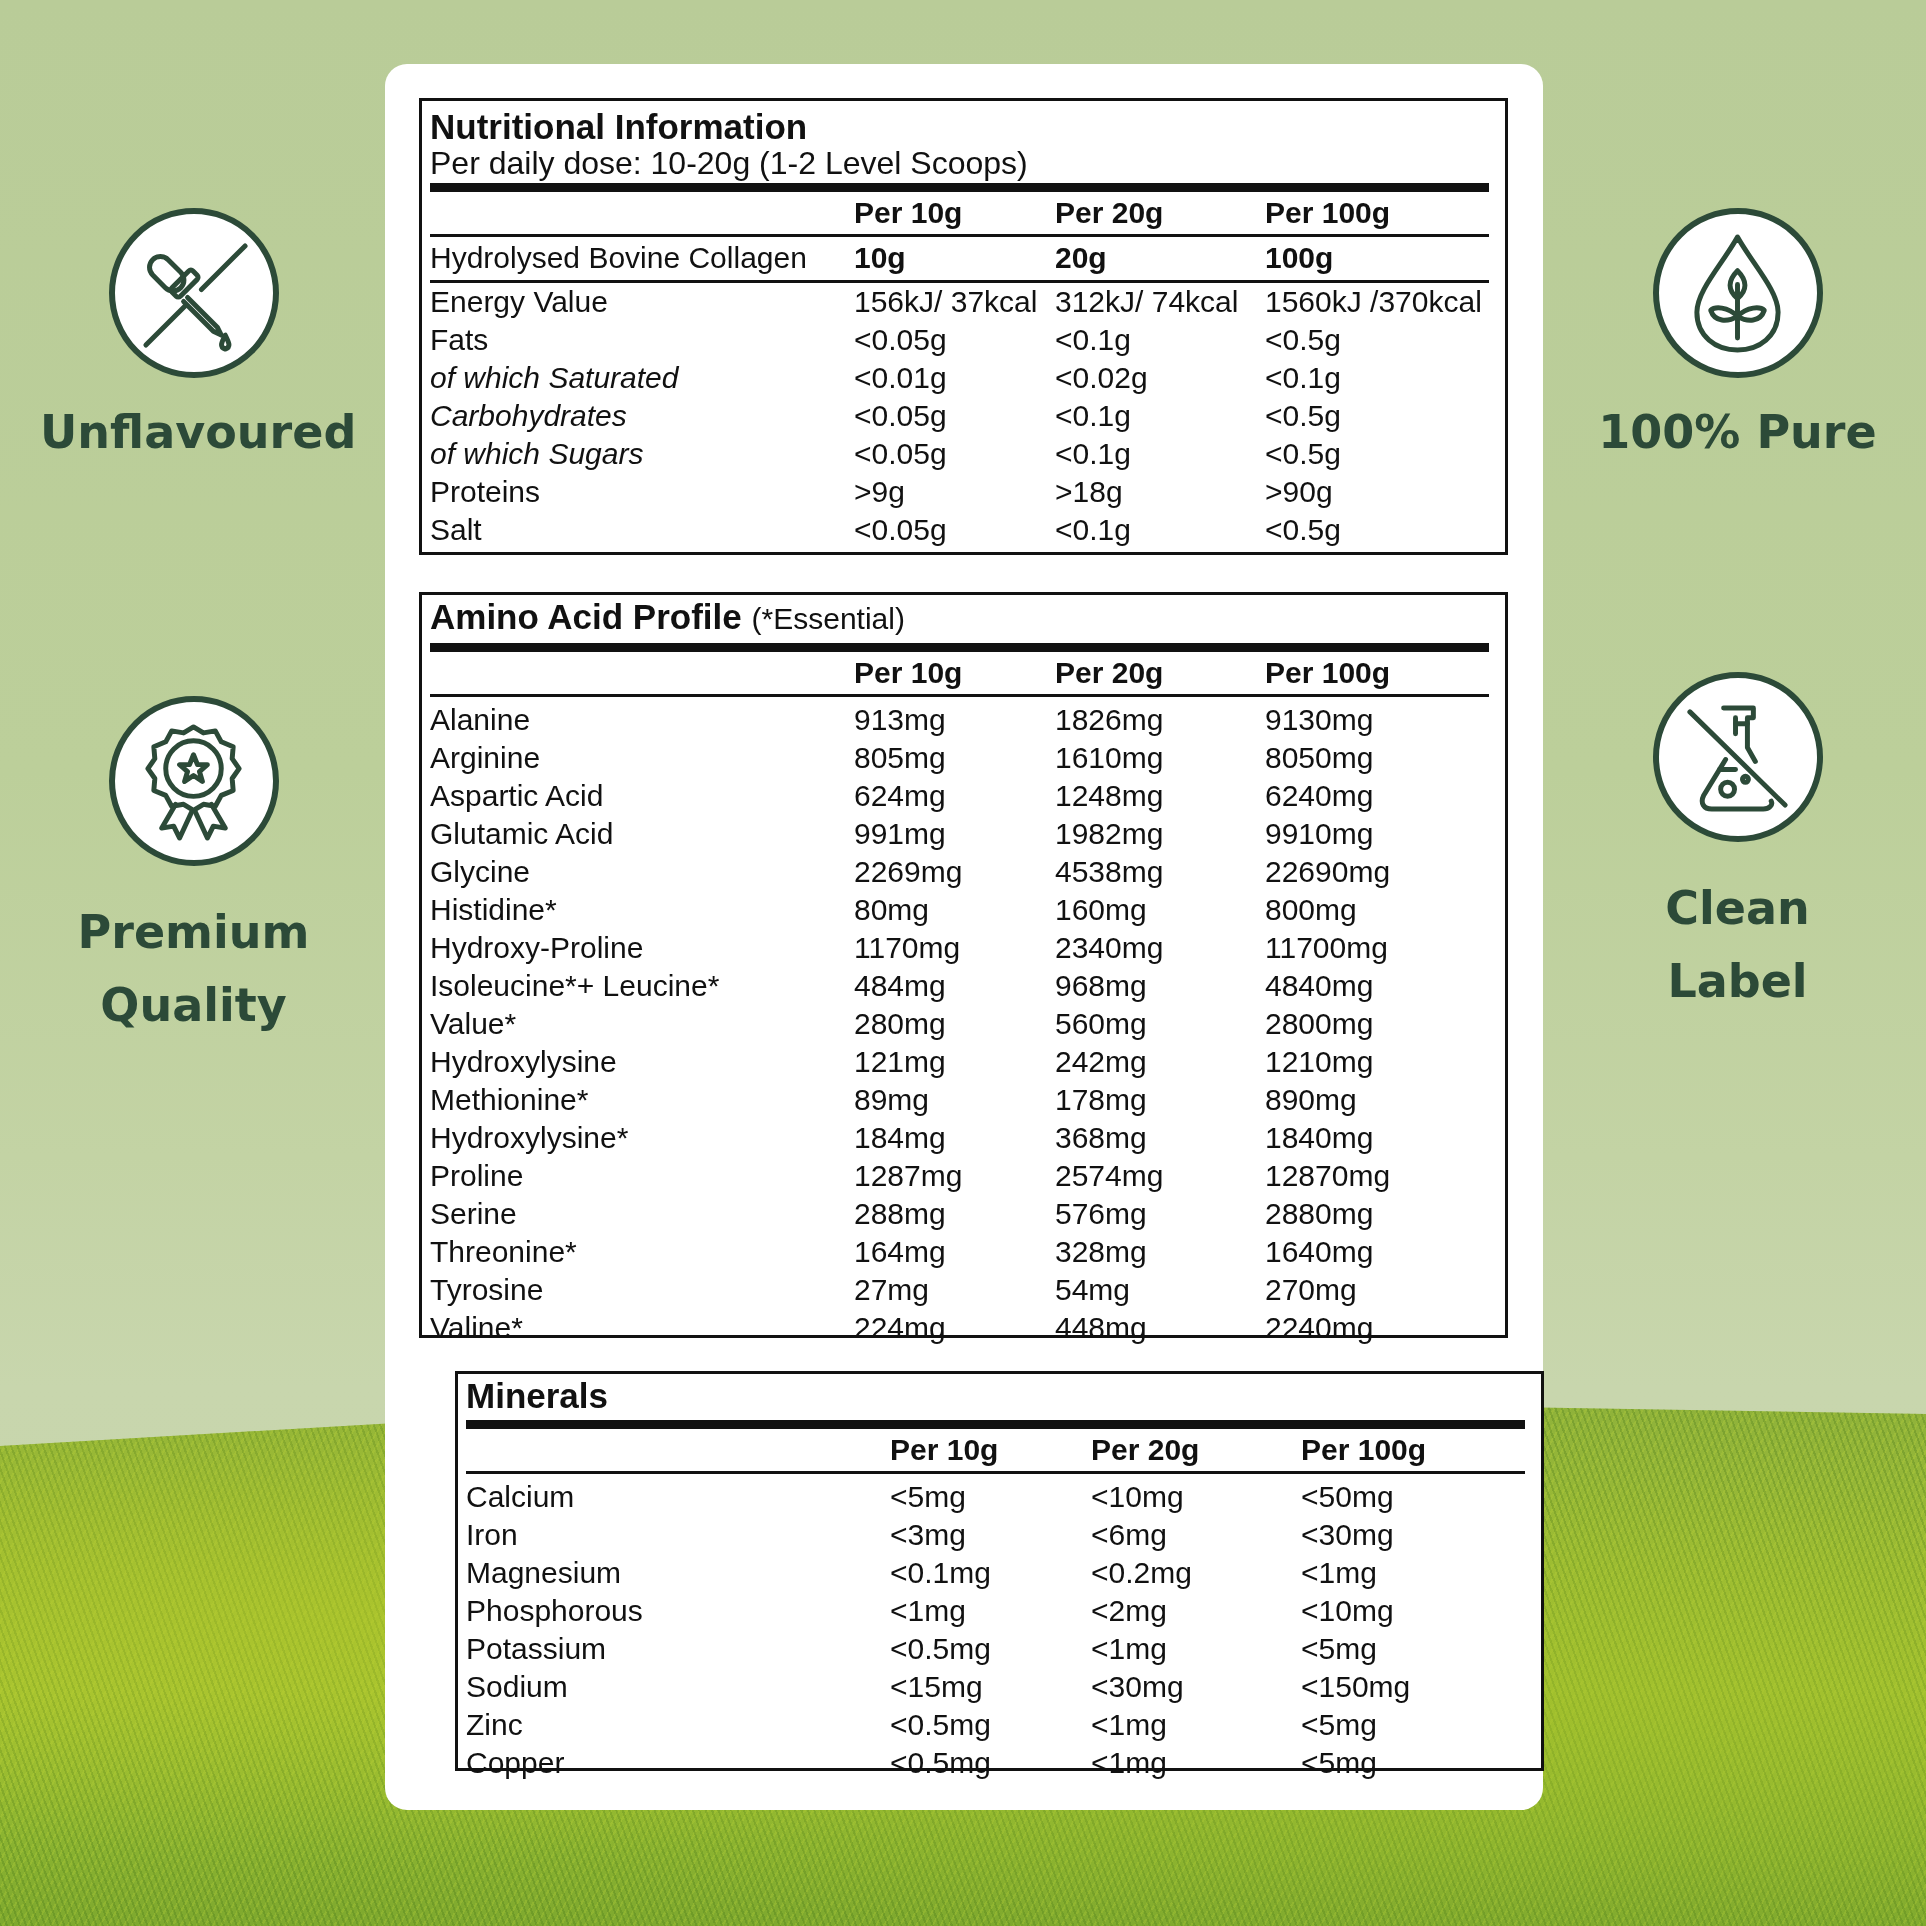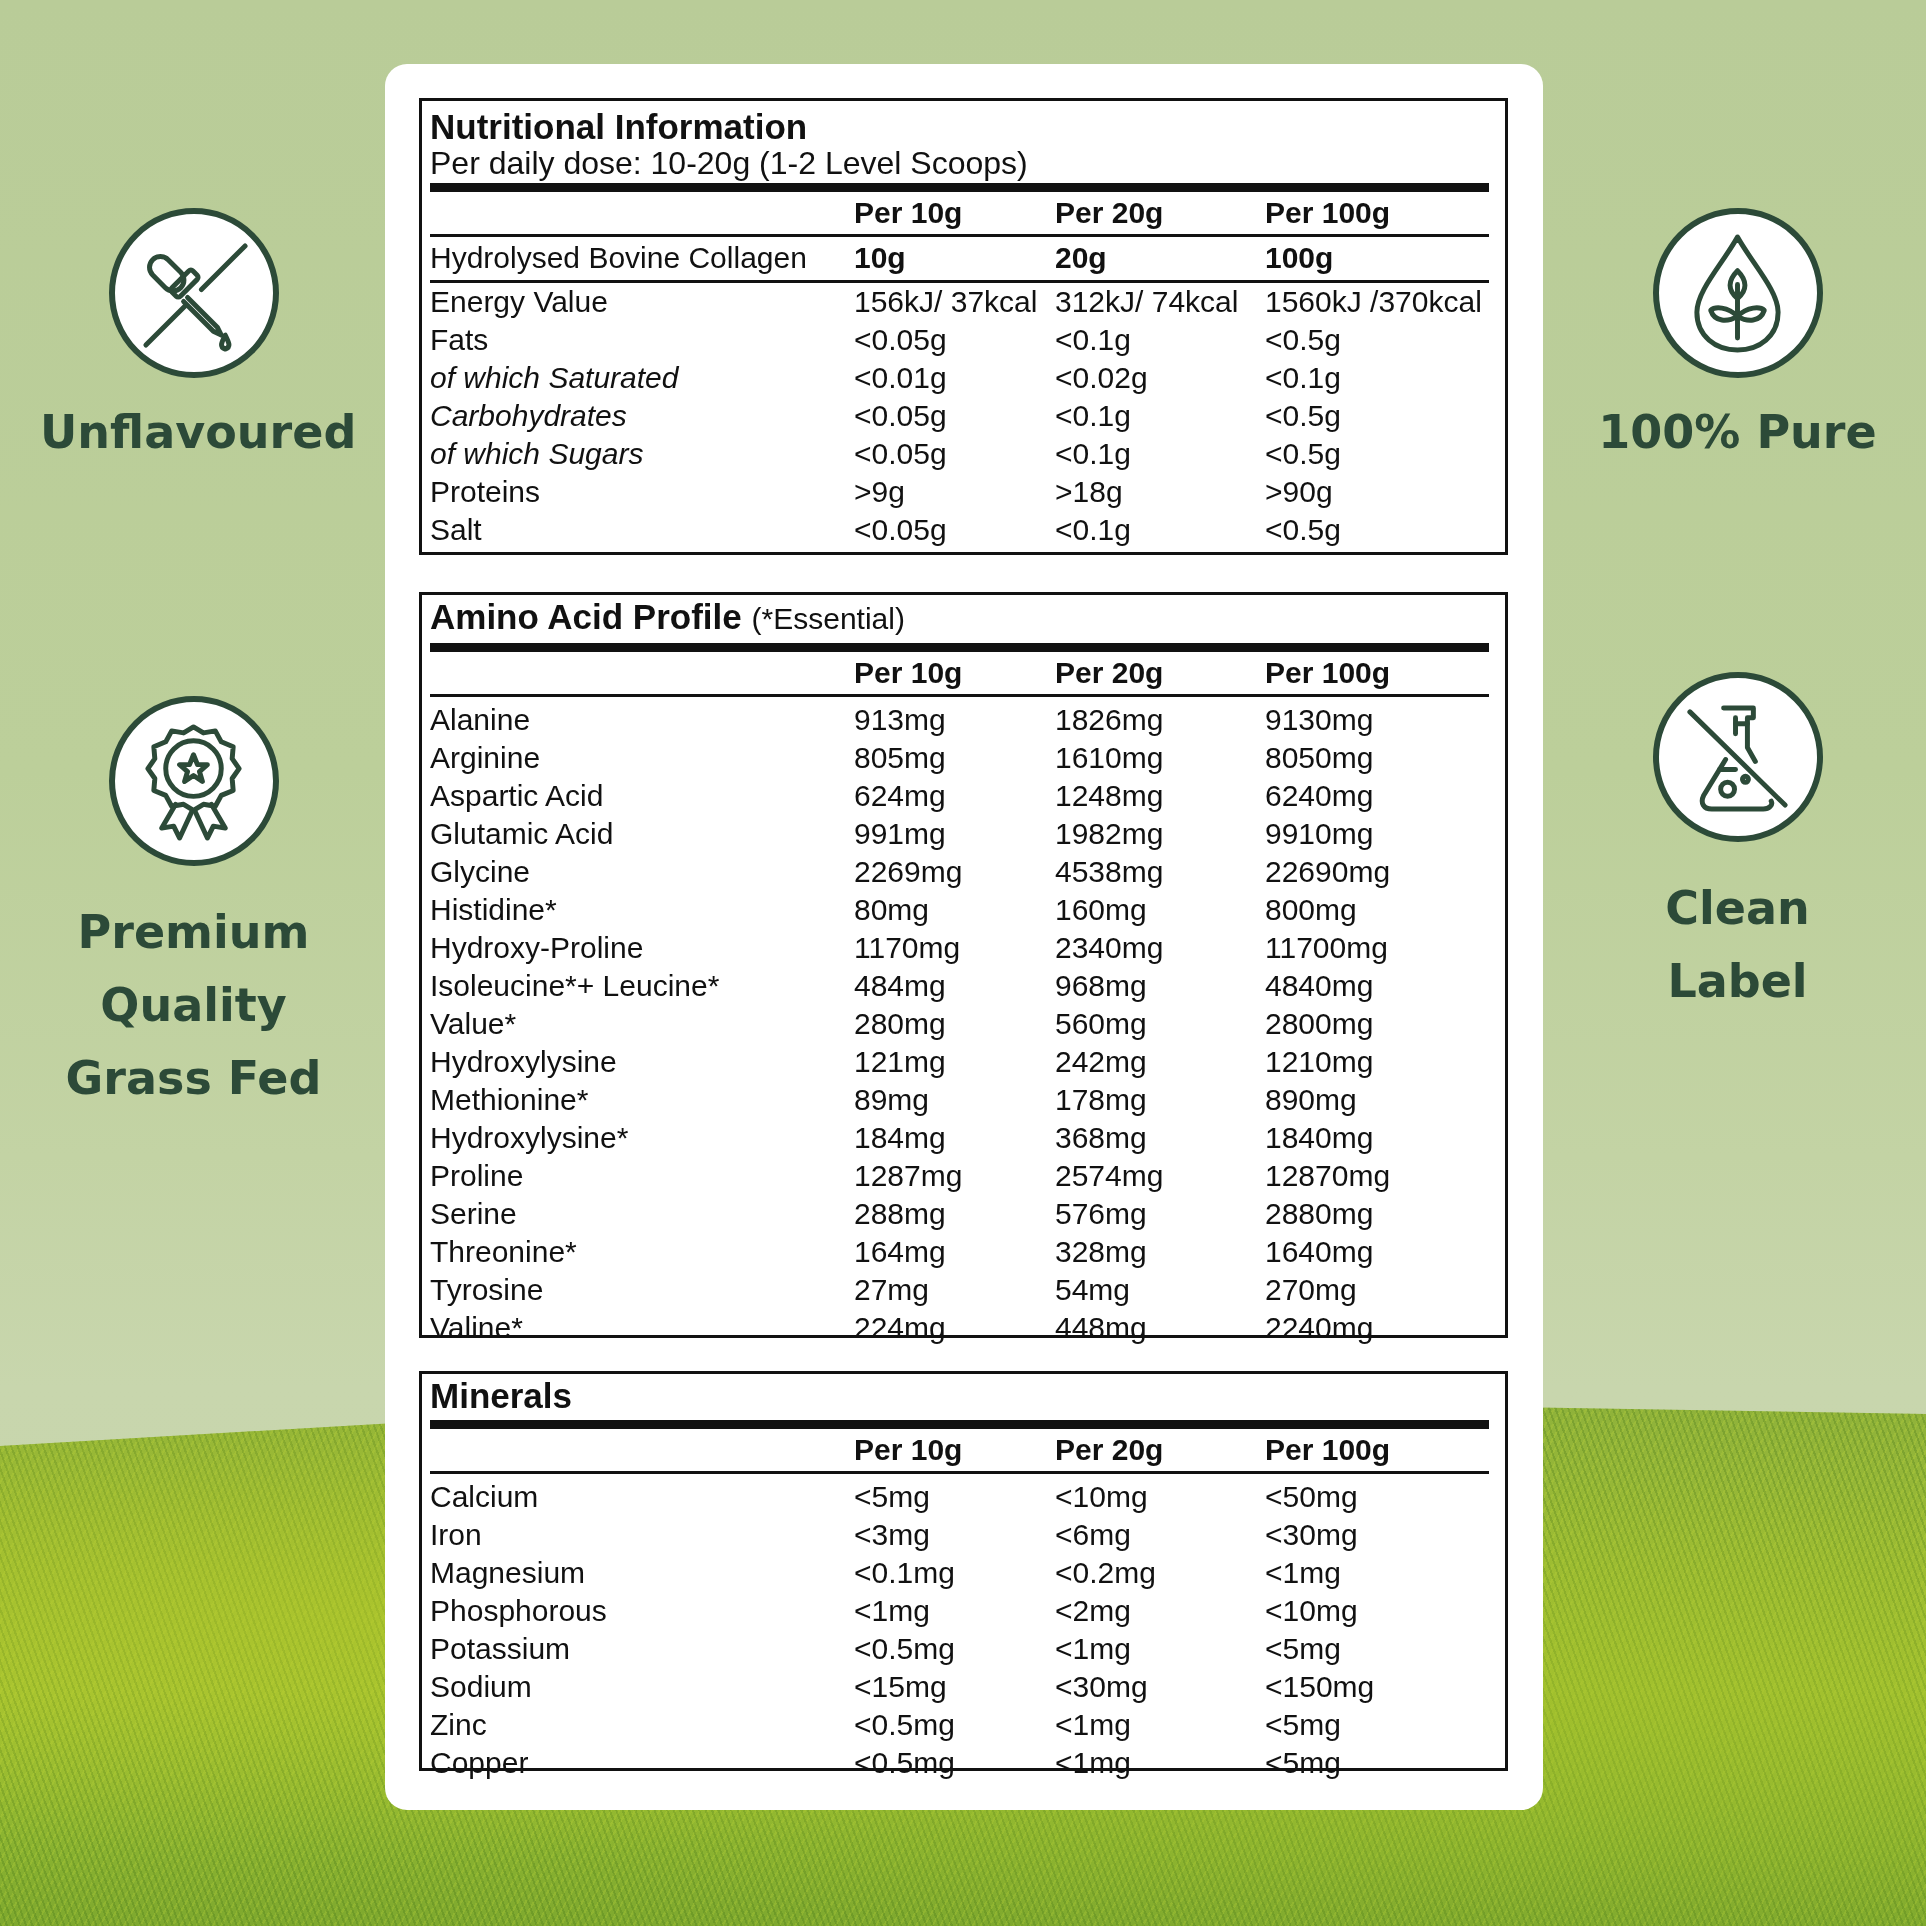--- a/index.html
+++ b/index.html
@@ -21,21 +21,21 @@
   .card {
     position:absolute; left:385px; top:64px; width:1158px; height:1746px;
     background:#fff; border-radius:22px;
   }
   .box {
     position:absolute; left:34px; width:1089px; border:3px solid #111;
     box-sizing:border-box; padding:0 16px 0 8px;
   }
   .box1 { top:34px; height:457px; }
   .box2 { top:528px; height:746px; }
-  .box3 { top:1307px; height:400px; }
+  .box3 { top:1307px; height:400px;margin-left:36px; }
   .title {
     font-weight:bold; font-size:35px; color:#111; line-height:40px; margin-top:6px;
   }
   .title .sub { font-weight:normal; font-size:30px; }
   .subline { font-size:32px; color:#111; line-height:32px; }
   .thick { height:9px; background:#111; margin-top:4px; }
   .thin { height:3px; background:#111; }
   .row { display:flex; font-size:30px; line-height:38px; color:#111; height:38px; white-space:nowrap; }
   .row .c0 { width:424px; }
   .row .c1 { width:201px; }
@@ -82,21 +82,20 @@
       <path d="M60 10 L70 16 L82 14 L88 25 L100 30 L99 42 L106 52 L99 62 L100 74 L88 79 L82 90 L70 88 L60 94 L50 88 L38 90 L32 79 L20 74 L21 62 L14 52 L21 42 L20 30 L32 25 L38 14 L50 16 Z"></path>
       <circle cx="60" cy="52" r="28"></circle>
       <path d="M60 38 L64 48 L74 48 L66 55 L69 65 L60 59 L51 65 L54 55 L46 48 L56 48 Z"></path>
       <path d="M42 88 L28 112 L40 110 L46 122 L58 96"></path>
       <path d="M78 88 L92 112 L80 110 L74 122 L62 96"></path>
     </svg>
   </div>
   <div style="margin-top:30px;">
     <div class="flabel">Premium</div>
     <div class="flabel">Quality</div>
-    <div class="flabel">Grass Fed</div>
   </div>
 </div>
 
 <div class="feature" style="left:1584px; top:208px; width:307px;">
   <div class="badge">
     <svg width="109" height="129" viewBox="0 0 110 130" fill="none" stroke="#2c4a38" stroke-width="5" stroke-linecap="round" stroke-linejoin="round">
       <path d="M55 8 C40 35 14 62 14 84 C14 108 33 122 55 122 C77 122 96 108 96 84 C96 62 70 35 55 8 Z"></path>
       <path d="M55 42 C45 52 45 62 55 70 C65 62 65 52 55 42 Z"></path>
       <line x1="55" y1="56" x2="55" y2="110"></line>
       <path d="M55 88 C45 78 32 78 28 82 C32 94 45 94 55 88 Z"></path>

